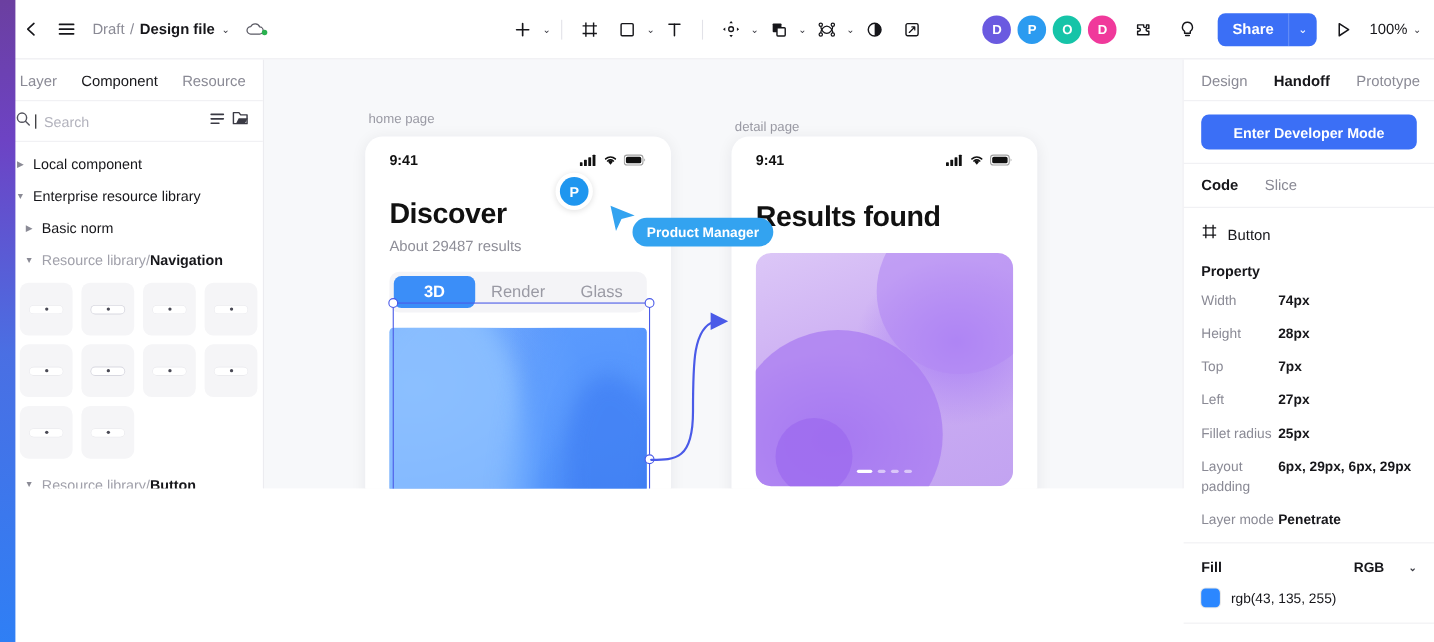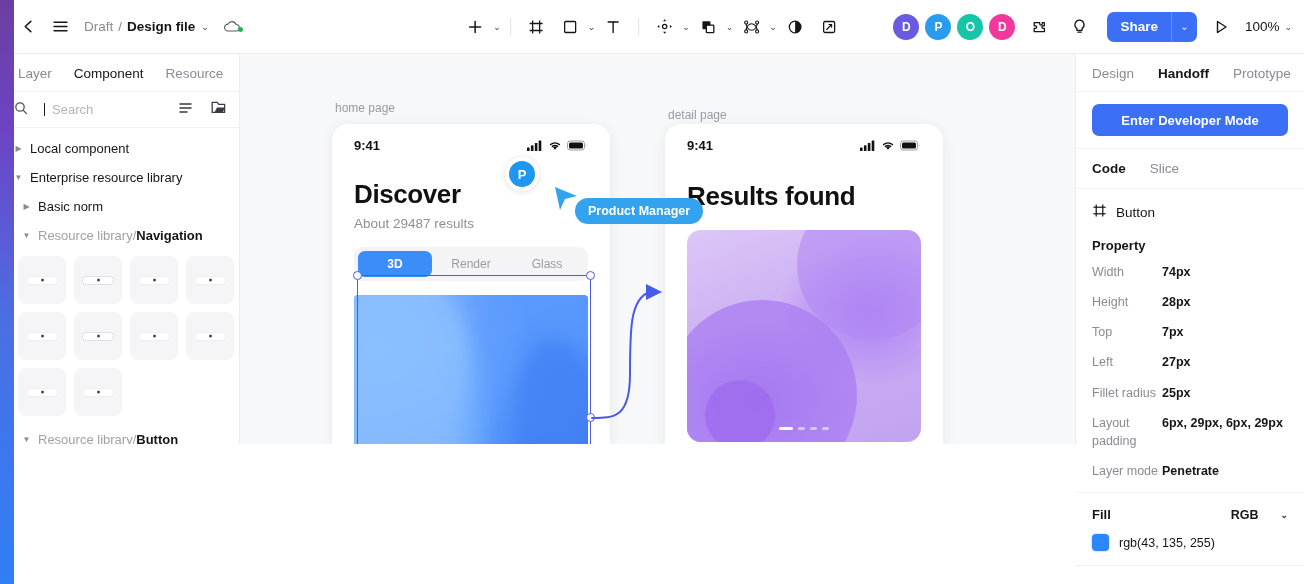--- a/index.html
+++ b/index.html
@@ -64,21 +64,21 @@
 
   
   .sidebar {
     width: 240px; min-width: 240px; background: #fff; border-right: 1px solid #ececf0;
     display: flex; flex-direction: column; position: relative; z-index: 20;
   }
   .side-tabs { display: flex; gap: 22px; padding: 12px 18px 10px 18px; border-bottom: 1px solid #f0f0f3; }
   .side-tab { font-size: 13.5px; color: #8a8a95; cursor: pointer; }
   .side-tab.active { color: #16161a; font-weight: normal; }
   .search-row {
-    display: flex; align-items: center; gap: 16px; padding: 8px 12px 8px 14px;
+    display: flex; align-items: center; gap: 4px; padding: 8px 12px 8px 14px;
     border-bottom: 1px solid #f0f0f3;
   }
   .search-input-wrap { flex: 1; display: flex; align-items: center; gap: 7px; }
   .search-caret { display:inline-block; width:1px; height:13px; background:#16161a; }
   .search-ph { font-size: 13px; color: #b3b3bd; }
   .tree { flex: 1; overflow: hidden; padding-top: 6px; }
   .tree-row { display: flex; align-items: center; gap: 7px; font-size: 13px; padding: 7px 0; cursor: pointer; }
   .tri { width: 9px; text-align: center; font-size: 8px; color: #8a8a95; flex: none; }
   .tri.open { color: #8a8a95; }
   .tree-lbl { color: #16161a; }
@@ -113,21 +113,21 @@
   .status-time { font-size: 13px; font-weight: bold; color: #111; }
   .status-icons { display: flex; align-items: center; gap: 5px; }
 
   .ph-title { font-size: 26px; font-weight: bold; color: #111; letter-spacing: -0.4px; }
   .ph-sub { font-size: 13.5px; color: #8e8e98; margin-top: 6px; }
 
   .seg {
     display: flex; align-items: center; background: #f4f4f7; border-radius: 9px;
     padding: 4px; margin-top: 16px; gap: 2px;
   }
-  .seg-item { flex:1; text-align: center; font-size: 12px; color: #9a9aa4; padding: 6px 0; border-radius: 7px; cursor: pointer; }
+  .seg-item { flex:1; text-align: center; font-size: 15px; color: #9a9aa4; padding: 6px 0; border-radius: 7px; cursor: pointer; }
   .seg-item.active { background: #3b8ef8; color: #fff; font-weight: bold; }
 
   .hero {
     margin-top: 14px; border-radius: 4px; height: 272px; width: 100%;
     background:
       radial-gradient(120% 80% at 10% 20%, #86bbff 0%, rgba(134,187,255,0) 55%),
       radial-gradient(90% 70% at 85% 15%, #4f8dfb 0%, rgba(79,141,251,0) 60%),
       radial-gradient(100% 90% at 70% 95%, #3d7ef5 0%, rgba(61,126,245,0) 60%),
       linear-gradient(155deg, #6fa9ff 0%, #4c8cf8 45%, #2f6fe8 100%);
       position: relative; overflow: hidden;

